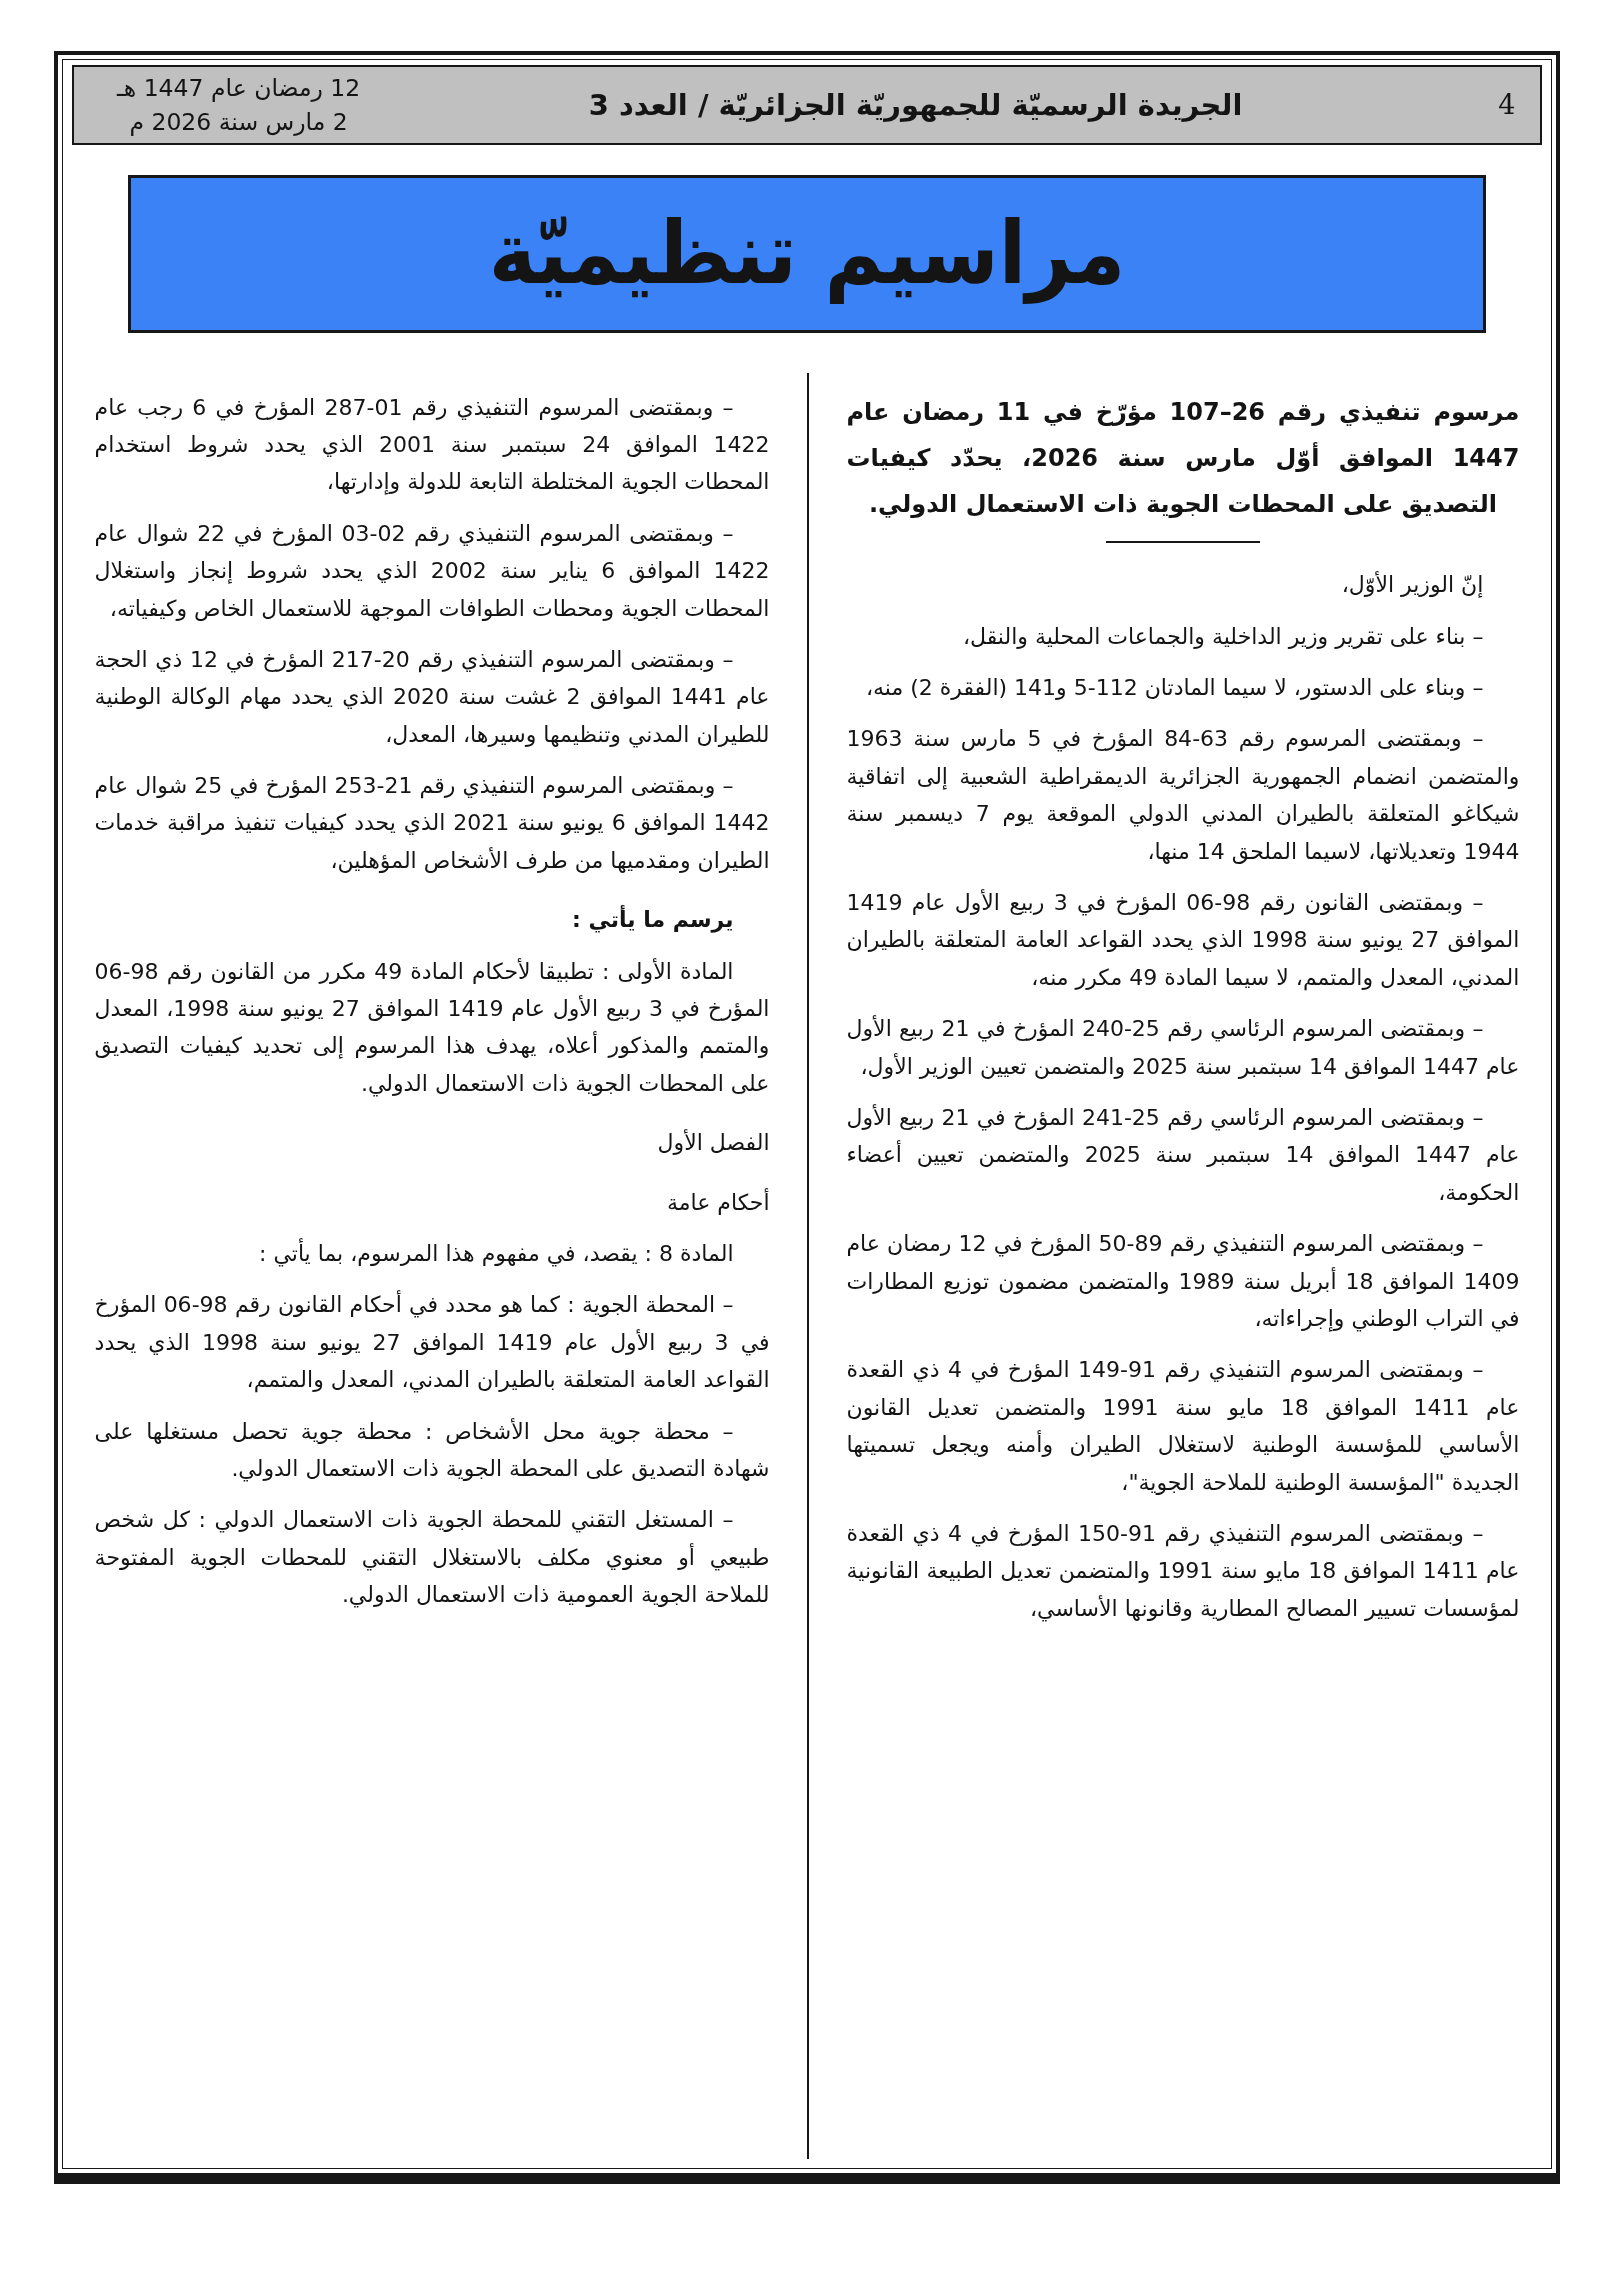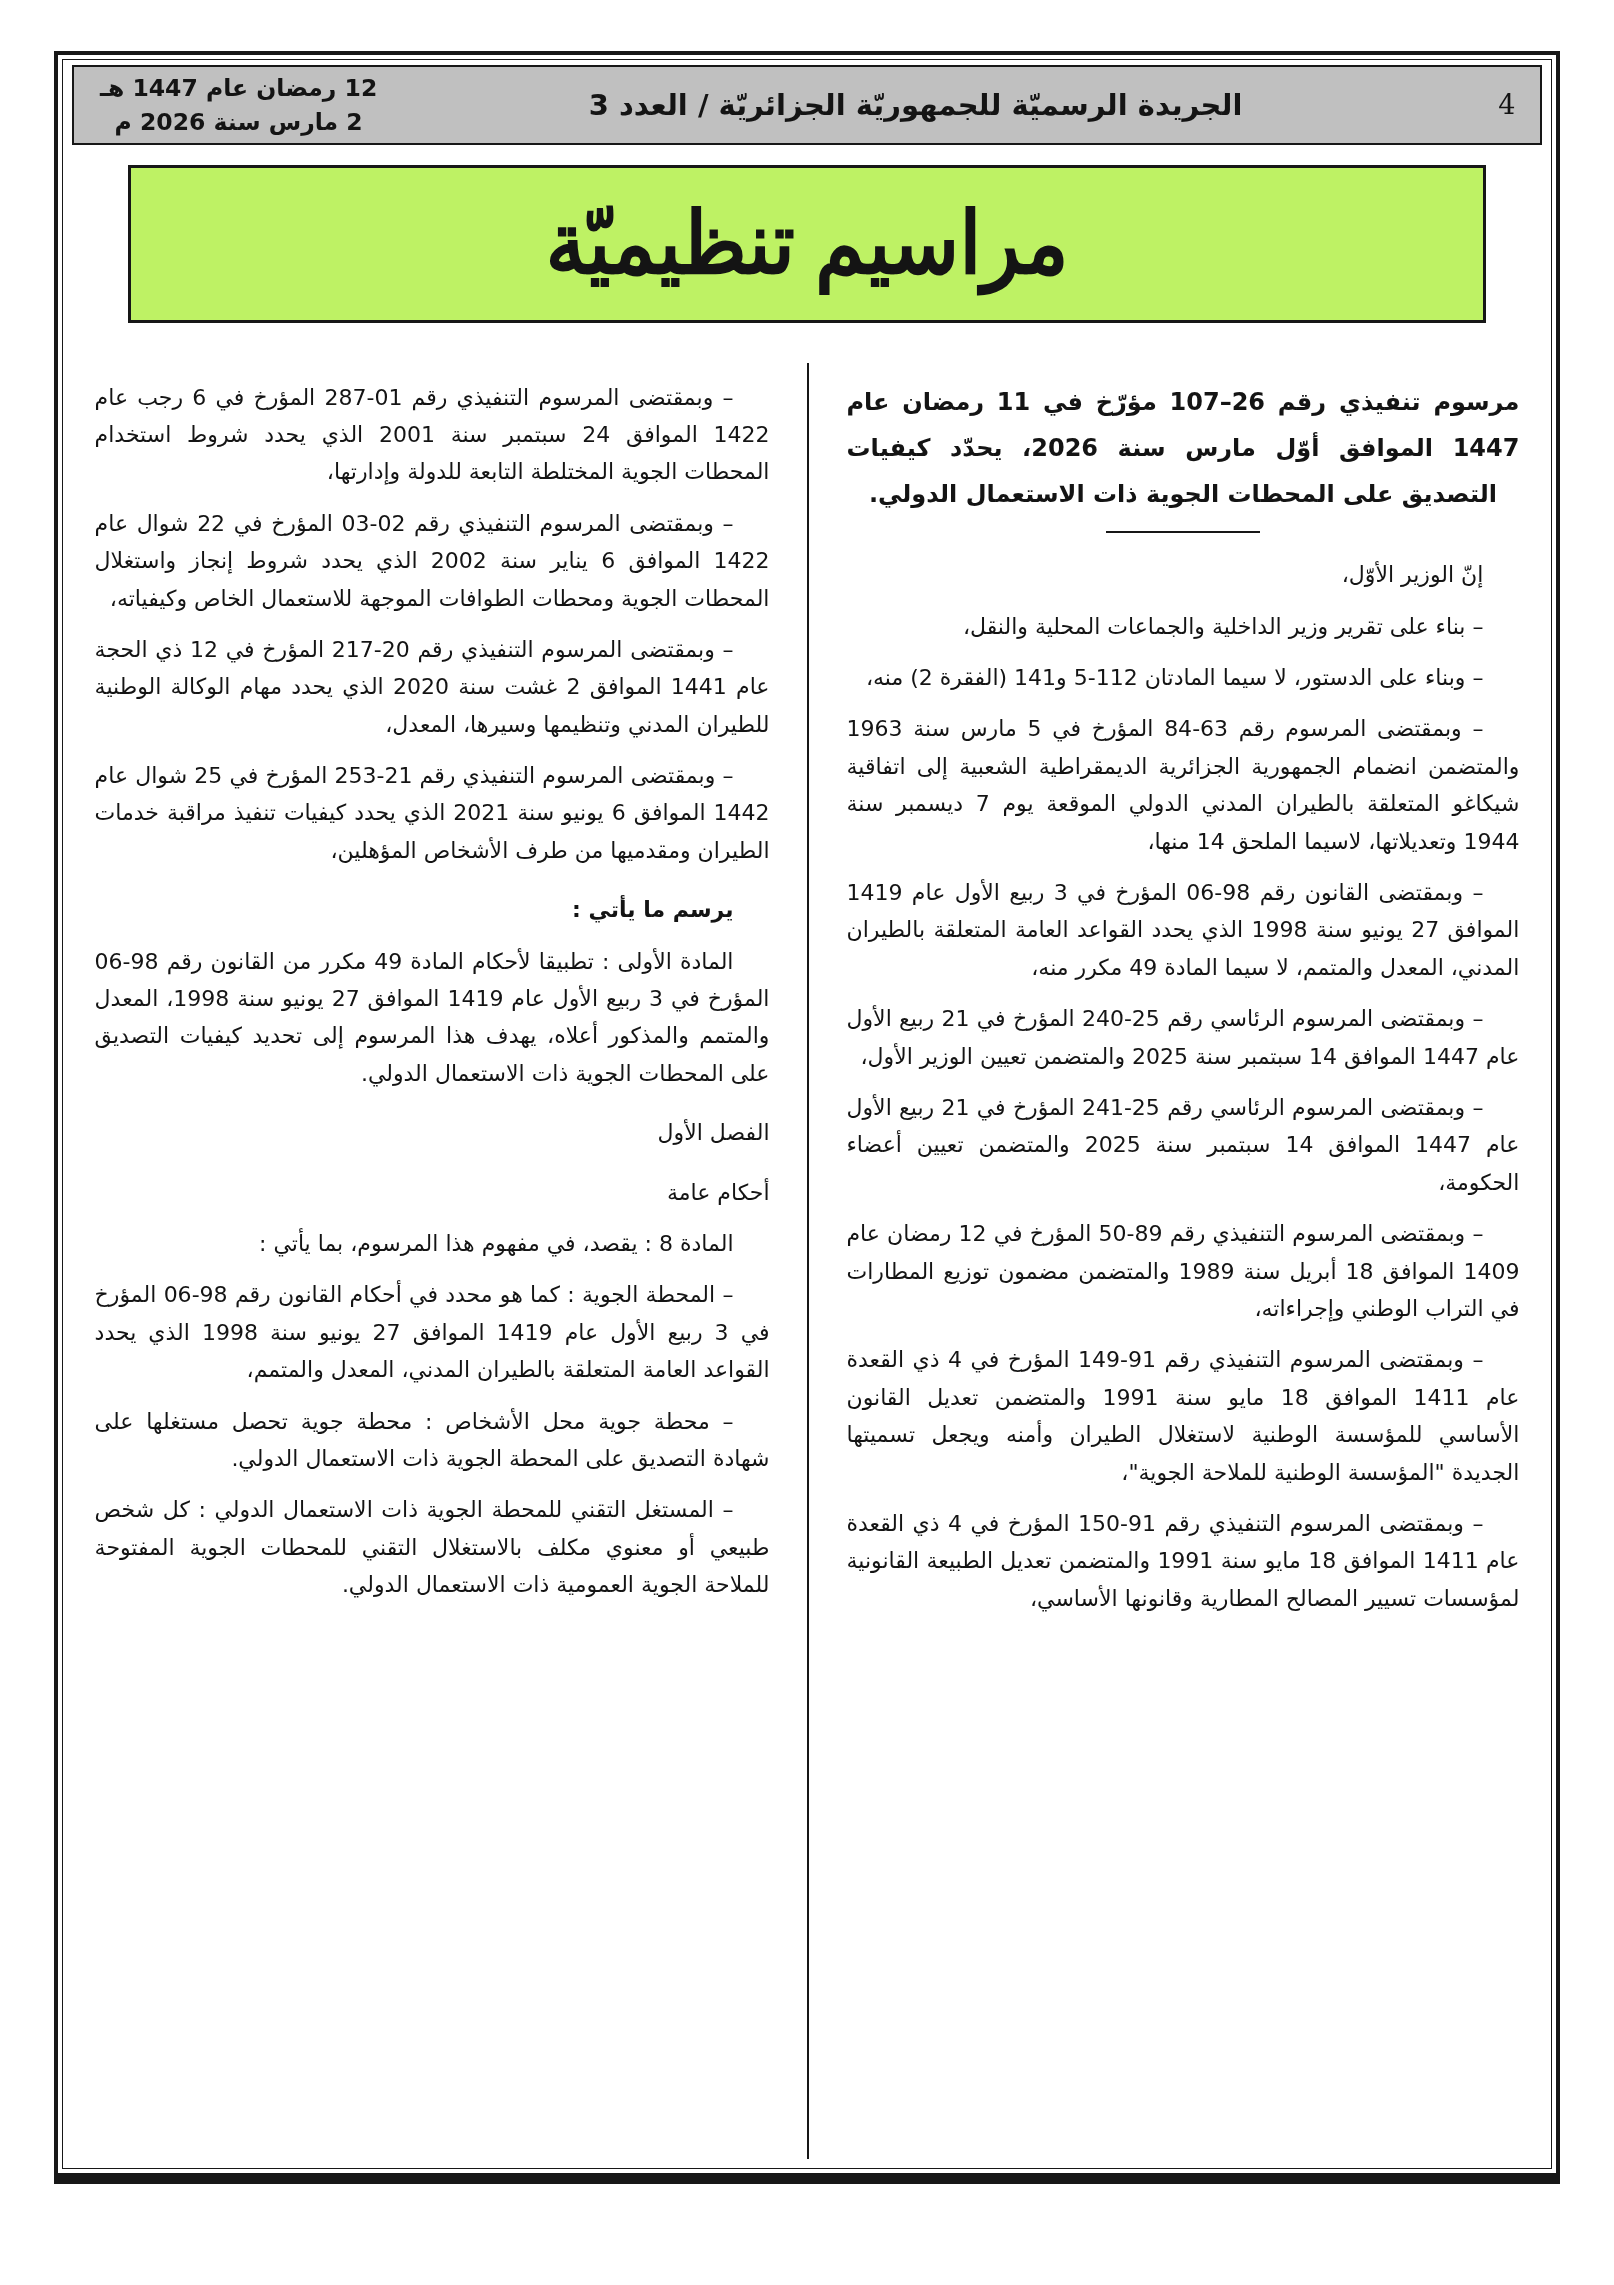--- a/index.html
+++ b/index.html
@@ -60,36 +60,35 @@
     flex: 1;
     text-align: center;
     font-weight: bold;
     font-size: 29px;
     white-space: nowrap;
   }
   .mast-dates {
     flex: none;
     min-width: 280px;
     text-align: center;
-    font-weight: bold;
+    font-weight: normal;
     font-size: 23.5px;
     line-height: 1.45;
   }
   .mast-dates div { white-space: nowrap; }
   
   .banner {
     flex: none;
-    margin: 20px 56px 38px;
+    margin: 30px 56px 38px;
     height: 152px;
-    background: #bef264;
+    background: #3b82f6;
     border: 3.6px solid #171717;
     display: flex;
     align-items: center;
     justify-content: center;
-    font-family: Liberation Serif, serif;
   }
   .banner-title {
     direction: rtl;
     font-size: 80px;
     font-weight: bold;
     letter-spacing: 1.8px;
     transform: scaleY(1.08);
   }
   
   .columns {

